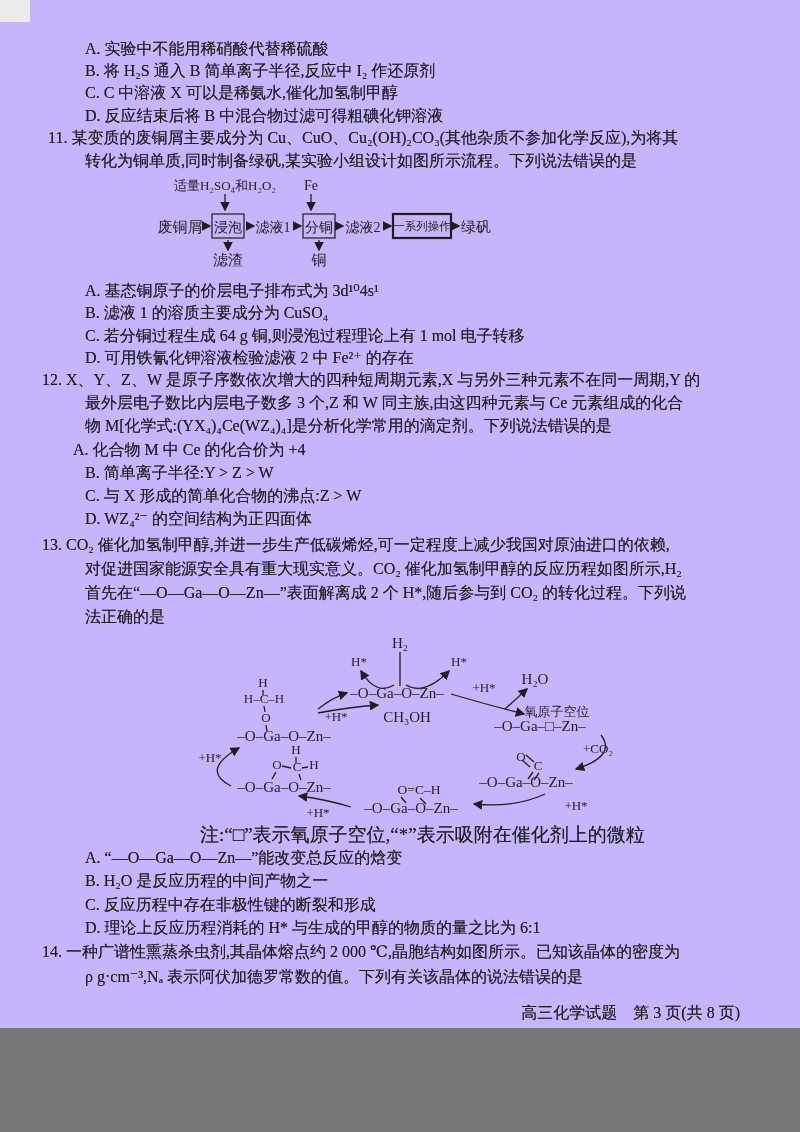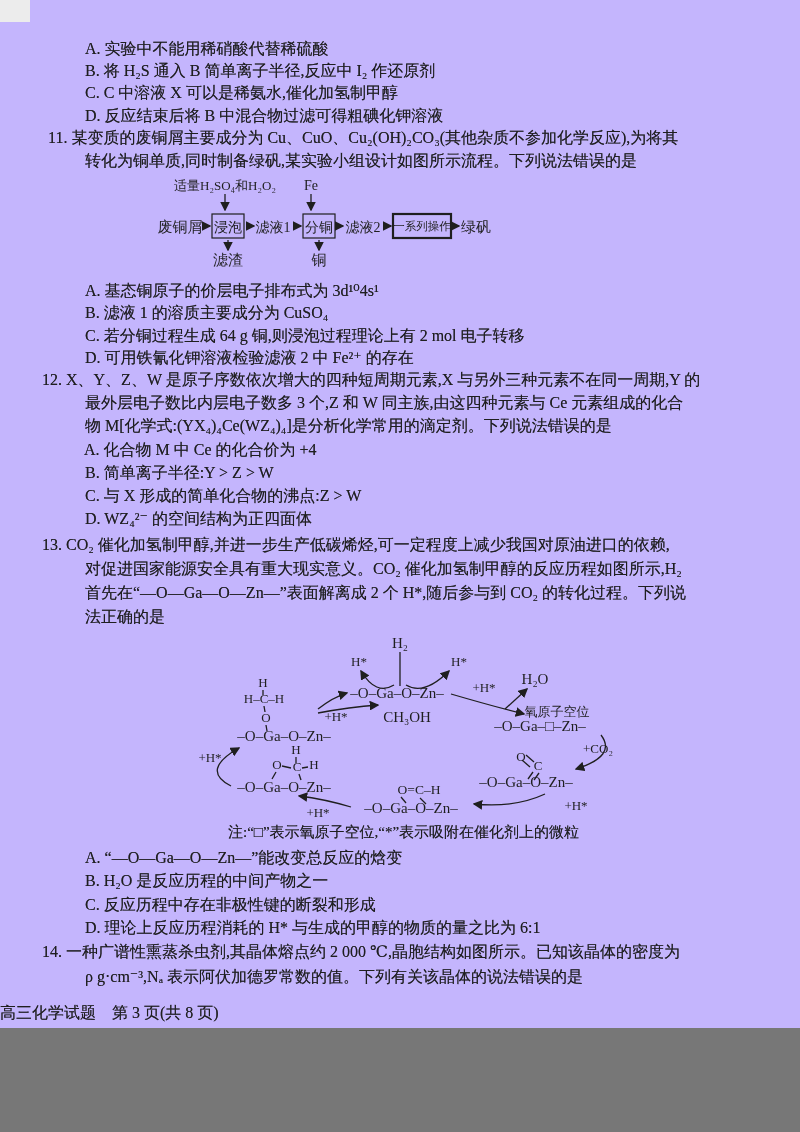--- a/index.html
+++ b/index.html
@@ -6,22 +6,22 @@
   .page{
     position:relative;width:800px;height:1028px;margin:0 auto;
     background:#c4b5fd;overflow:hidden;
     font-family:"Liberation Serif","DejaVu Serif",serif;
     color:#1f1f1f;
   }
   .ln{
     position:absolute;white-space:nowrap;font-size:16px;line-height:1.15;
     color:#1f1f1f;text-shadow:0 0 .4px rgba(0,0,0,.55);
   }
-  .note{font-size:15px;margin-left:28px;}
-  .footer{width:740px;text-align:left;font-size:16px;}
+  .note{font-size:19px;}
+  .footer{width:740px;text-align:right;font-size:16px;}
   .overlay{position:absolute;left:0;top:0;}
   .overlay text{fill:#1f1f1f;font-family:"Liberation Serif","DejaVu Serif",serif;}
   .overlay path,.overlay line{stroke:#1f1f1f;stroke-width:1.3;fill:none;}
   .overlay rect{fill:none;stroke:#1f1f1f;stroke-width:1.2;}
   .corner-smudge{position:absolute;left:0;top:0;width:30px;height:22px;background:#ececec;}
   .scan-bar{position:absolute;left:0;top:1070px;width:800px;height:62px;background:#000;}
   .scan-smudge{position:absolute;filter:blur(2px);border-radius:4px;}
   .sm1{left:232px;top:1055px;width:560px;height:15px;
        background:linear-gradient(90deg,rgba(35,35,35,.9),rgba(15,15,15,.95) 30%,rgba(70,70,70,.65) 55%,rgba(25,25,25,.9));}
   .sm2{left:2px;top:1061px;width:32px;height:9px;background:rgba(120,120,120,.8);}
@@ -36,27 +36,27 @@
   <div class="ln" style="left:85px;top:40px">A. 实验中不能用稀硝酸代替稀硫酸</div>
   <div class="ln" style="left:85px;top:62px">B. 将 H₂S 通入 B 简单离子半径,反应中 I₂ 作还原剂</div>
   <div class="ln" style="left:85px;top:84px">C. C 中溶液 X 可以是稀氨水,催化加氢制甲醇</div>
   <div class="ln" style="left:85px;top:107px">D. 反应结束后将 B 中混合物过滤可得粗碘化钾溶液</div>
 
   <div class="ln" style="left:48px;top:129px">11. 某变质的废铜屑主要成分为 Cu、CuO、Cu₂(OH)₂CO₃(其他杂质不参加化学反应),为将其</div>
   <div class="ln" style="left:85px;top:152px">转化为铜单质,同时制备绿矾,某实验小组设计如图所示流程。下列说法错误的是</div>
 
   <div class="ln" style="left:85px;top:282px">A. 基态铜原子的价层电子排布式为 3d¹⁰4s¹</div>
   <div class="ln" style="left:85px;top:304px">B. 滤液 1 的溶质主要成分为 CuSO₄</div>
-  <div class="ln" style="left:85px;top:327px">C. 若分铜过程生成 64 g 铜,则浸泡过程理论上有 2 mol 电子转移</div>
+  <div class="ln" style="left:85px;top:327px">C. 若分铜过程生成 64 g 铜,则浸泡过程理论上有 1 mol 电子转移</div>
   <div class="ln" style="left:85px;top:349px">D. 可用铁氰化钾溶液检验滤液 2 中 Fe²⁺ 的存在</div>
 
   <div class="ln" style="left:42px;top:371px">12. X、Y、Z、W 是原子序数依次增大的四种短周期元素,X 与另外三种元素不在同一周期,Y 的</div>
   <div class="ln" style="left:85px;top:394px">最外层电子数比内层电子数多 3 个,Z 和 W 同主族,由这四种元素与 Ce 元素组成的化合</div>
   <div class="ln" style="left:85px;top:417px">物 M[化学式:(YX₄)₄Ce(WZ₄)₄]是分析化学常用的滴定剂。下列说法错误的是</div>
-  <div class="ln" style="left:84px;top:441px">A. 化合物 M 中 Ce 的化合价为 +4</div>
+  <div class="ln" style="left:73px;top:441px">A. 化合物 M 中 Ce 的化合价为 +4</div>
   <div class="ln" style="left:85px;top:464px">B. 简单离子半径:Y &gt; Z &gt; W</div>
   <div class="ln" style="left:85px;top:487px">C. 与 X 形成的简单化合物的沸点:Z &gt; W</div>
   <div class="ln" style="left:85px;top:510px">D. WZ₄²⁻ 的空间结构为正四面体</div>
 
   <div class="ln" style="left:42px;top:536px">13. CO₂ 催化加氢制甲醇,并进一步生产低碳烯烃,可一定程度上减少我国对原油进口的依赖,</div>
   <div class="ln" style="left:85px;top:560px">对促进国家能源安全具有重大现实意义。CO₂ 催化加氢制甲醇的反应历程如图所示,H₂</div>
   <div class="ln" style="left:85px;top:584px">首先在“—O—Ga—O—Zn—”表面解离成 2 个 H*,随后参与到 CO₂ 的转化过程。下列说</div>
   <div class="ln" style="left:85px;top:608px">法正确的是</div>
 
   <div class="ln note" style="left:200px;top:824px">注:“□”表示氧原子空位,“*”表示吸附在催化剂上的微粒</div>

